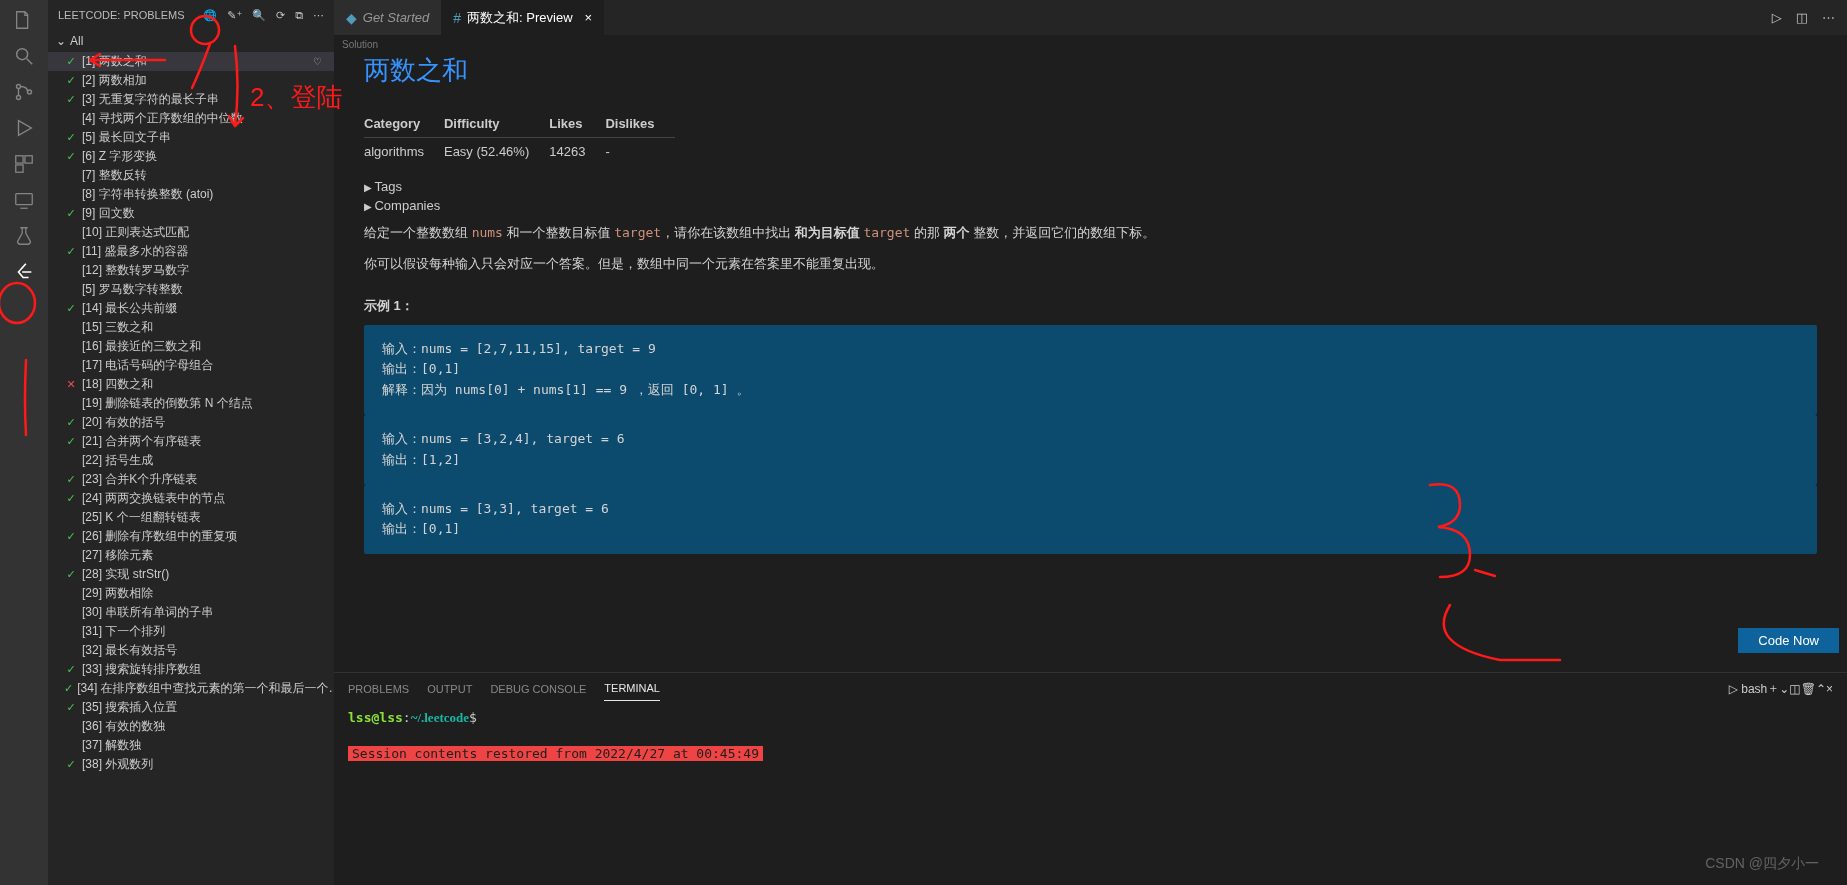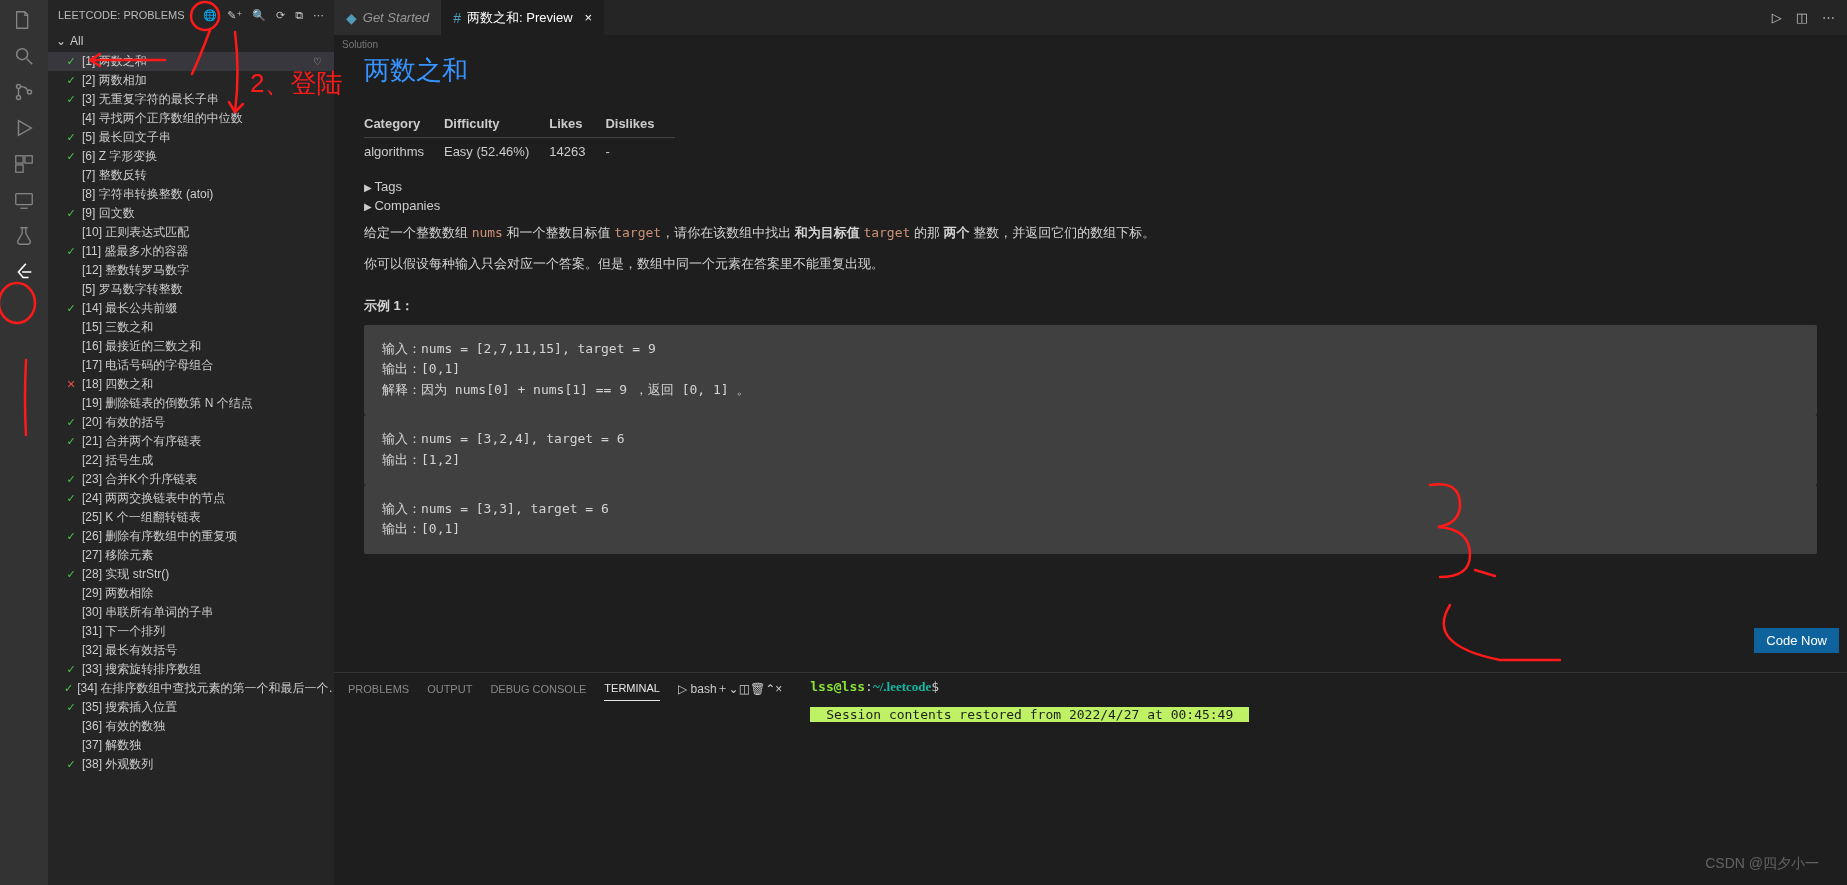--- a/index.html
+++ b/index.html
@@ -32,31 +32,31 @@
 table.info { border-collapse: collapse; margin-bottom: 14px; }
 table.info th, table.info td { padding: 6px 20px 6px 0; text-align: left; color: #ccc; font-size: 13px; }
 table.info th { font-weight: 600; }
 table.info tr:first-child th { border-bottom: 1px solid #444; }
 .disclose { margin: 4px 0; color: #ccc; cursor: pointer; }
 .disclose::before { content: "▶ "; font-size: 10px; }
 .desc p { margin: 10px 0; line-height: 1.6; color: #d4d4d4; }
 code.inline { color: #ce9178; font-family: Consolas, monospace; text-align: right; }
 .bold { font-weight: 600; }
 .example-title { margin-top: 22px; margin-bottom: 10px; font-weight: 600; color: #d4d4d4; }
-pre.example { background: #404040; padding: 14px 18px; border-radius: 2px; font-family: Consolas, monospace; font-size: 13px; color: #d4d4d4; line-height: 1.6; white-space: pre-wrap; }
-.code-now { position: fixed; right: 8px; bottom: 232px; background: #0e639c; color: #fff; padding: 5px 12px; font-size: 13px; cursor: pointer; border: none; }
-.panel { height: 213px; background: #1e1e1e; border-top: 1px solid #333; display: flex; flex-direction: row; justify-content: space-between; }
+pre.example { background: #0c4a6e; padding: 14px 18px; border-radius: 2px; font-family: Consolas, monospace; font-size: 13px; color: #d4d4d4; line-height: 1.6; white-space: pre-wrap; }
+.code-now { position: fixed; right: 8px; bottom: 232px; background: #0e639c; color: #fff; padding: 5px 20px; font-size: 13px; cursor: pointer; border: none; }
+.panel { height: 213px; background: #1e1e1e; border-top: 1px solid #333; display: flex; flex-direction: column; justify-content: space-between; }
 .panel-tabs { height: 31px; display: flex; align-items: center; gap: 18px; padding: 0 14px; font-size: 11px; color: #888; text-transform: uppercase; }
 .panel-tabs .ptab { cursor: pointer; padding: 6px 0; }
 .panel-tabs .ptab.active { color: #e7e7e7; border-bottom: 1px solid #e7e7e7; }
 .panel-tabs .panel-right { margin-left: auto; display: flex; align-items: center; text-transform: none; color: #ccc; font-size: 12px; }
 .terminal-body { flex: 1; padding: 6px 14px; font-family: Consolas, monospace; font-size: 13px; color: #ccc; }
 .term-prompt .user { color: #8ae234; font-weight: 600; }
 .term-prompt .path { color: #14b8a6; font-weight: 600; font-family: Liberation Serif, serif; }
-.term-session { background: #bef264; color: #1e1e1e; padding: 0 16px; margin-top: 12px; display: inline-block; }
+.term-session { background: #ef4444; color: #1e1e1e; padding: 0 4px; margin-top: 20px; display: inline-block; }
 .watermark { position: fixed; right: 28px; bottom: 12px; color: rgba(200,200,200,0.4); font-size: 14px; pointer-events: none; }
 
 
 .anno { position: absolute; pointer-events: none; z-index: 999; }
 .anno svg { overflow: visible; }
 .anno-stroke { stroke: #ff1a1a; stroke-width: 2.5; fill: none; stroke-linecap: round; }
 .anno-text { fill: #ff1a1a; font-size: 26px; font-family: cursive, sans-serif; }
 </style>
 </head>
 <body>
@@ -366,21 +366,21 @@
       <div class="terminal-body">
         <div class="term-prompt"><span class="user">lss@lss</span><span>:</span><span class="path">~/.leetcode</span><span>$</span></div>
         <div class="term-session"> Session contents restored from 2022/4/27 at 00:45:49 </div>
       </div>
     </div>
   </div>
 </div>
 
 <div class="watermark">CSDN @四夕小一</div>
 
-<div class="anno" style="left:180px; top:2px;"><svg width="180" height="140">
+<div class="anno" style="left:180px; top:16px;"><svg width="180" height="140">
   <circle cx="25" cy="14" r="14" class="anno-stroke"></circle>
   <path d="M30 28 Q20 55 12 72" class="anno-stroke"></path>
   <path d="M55 30 Q60 70 55 110" class="anno-stroke"></path>
   <path d="M55 110 l-6 -10 M55 110 l8 -8" class="anno-stroke"></path>
   <text x="70" y="90" class="anno-text">2、登陆</text>
 </svg></div>
 <div class="anno" style="left:80px; top:50px;"><svg width="90" height="20">
   <path d="M85 10 L10 10 M10 10 l10 -6 M10 10 l10 6" class="anno-stroke"></path>
 </svg></div>
 <div class="anno" style="left:0px; top:285px;"><svg width="42" height="70">

